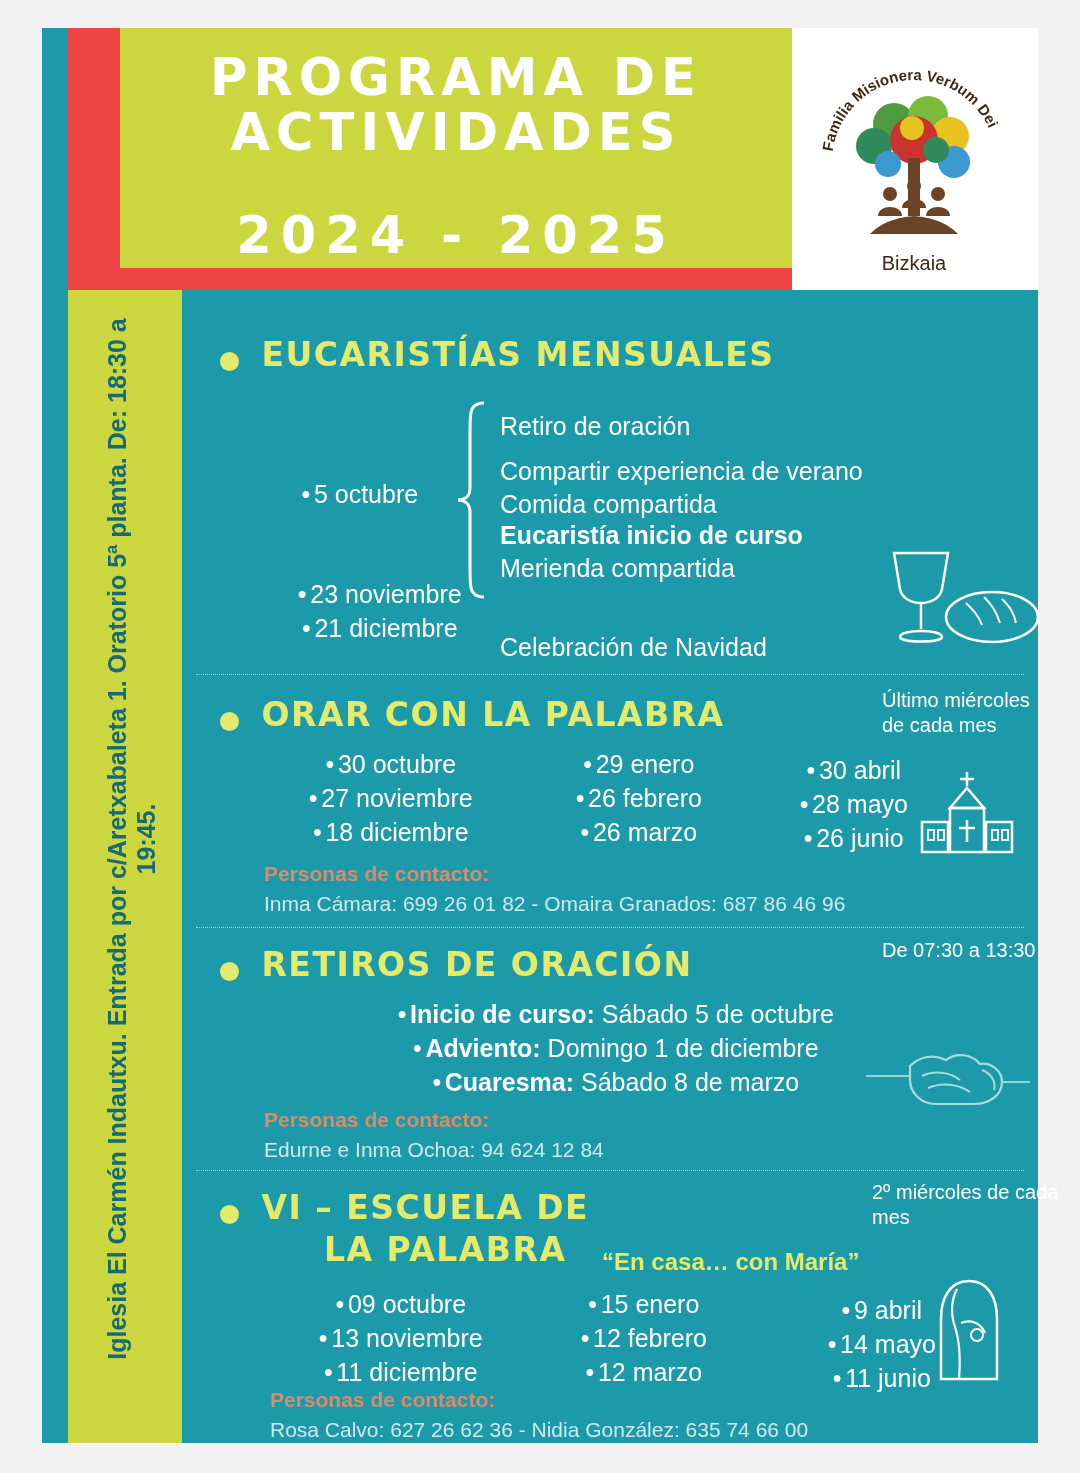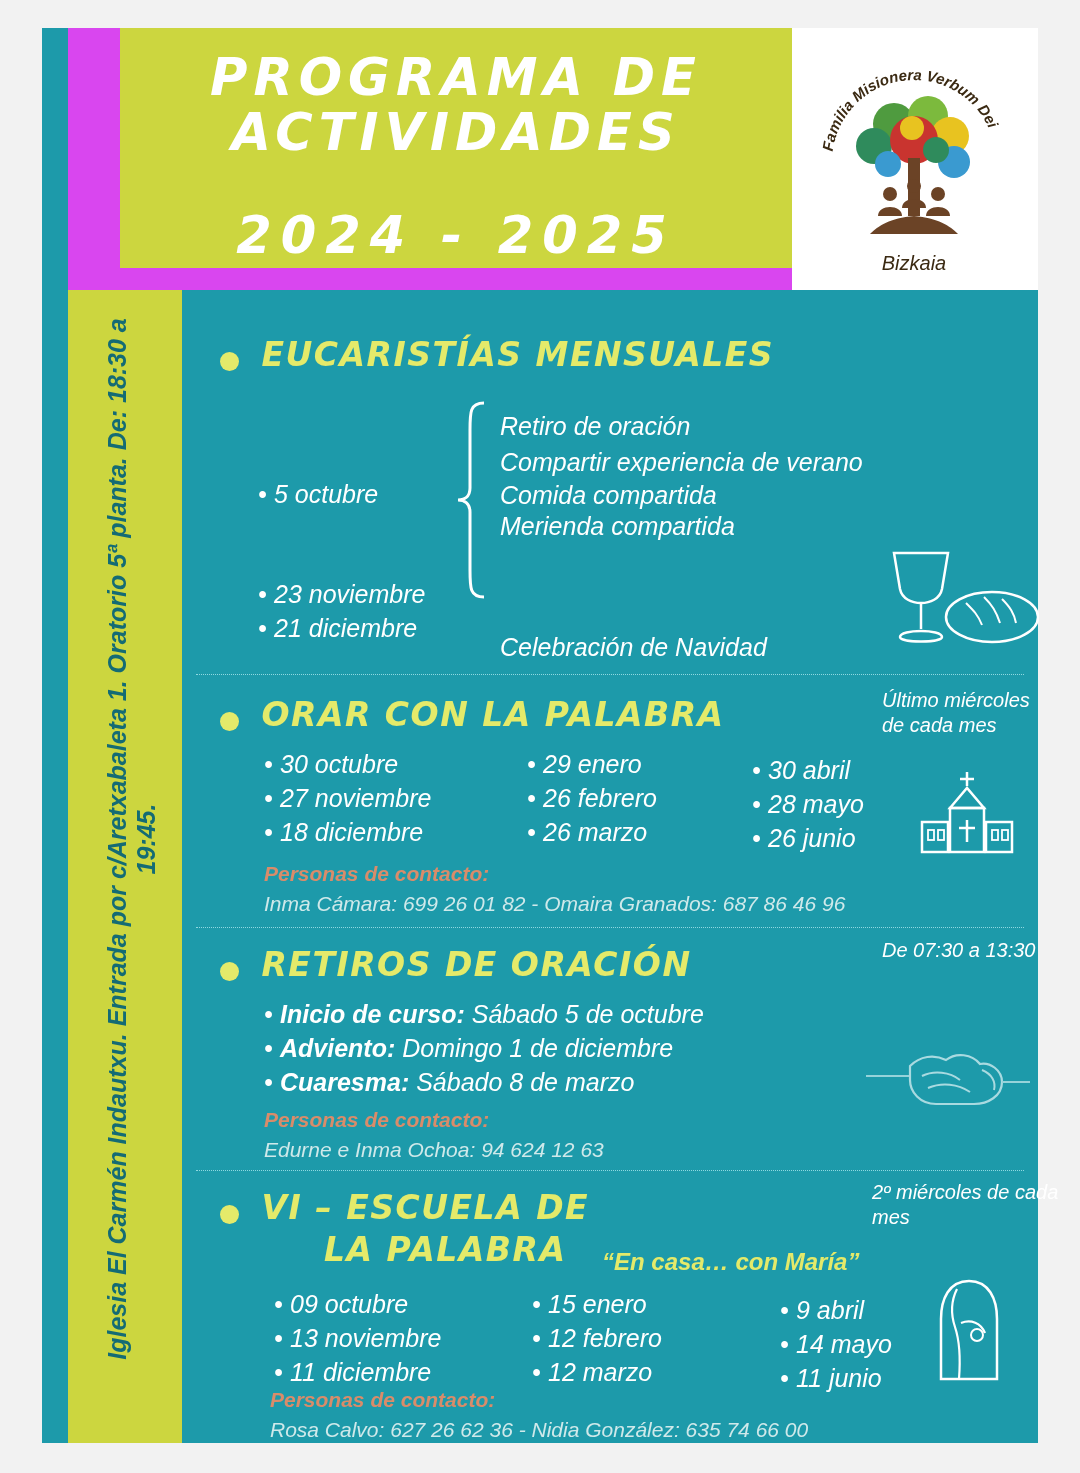--- a/index.html
+++ b/index.html
@@ -12,22 +12,21 @@
     height: 1473px;
     font-family: "Liberation Sans", sans-serif;
     overflow: hidden;
   }
   .poster {
     position: absolute;
     left: 42px;
     top: 28px;
     width: 996px;
     height: 1002px;
-    background: #d946ef;
-    font-style: italic;
+    background: #ef4444;
   }
   
   .header {
     position: absolute;
     left: 0;
     top: 0;
     width: 996px;
     height: 262px;
   }
   .header-teal-bar {
@@ -150,21 +149,21 @@
   }
   .sec-title {
     color: #e4ea6a;
     font-family: "DejaVu Sans", sans-serif;
     font-weight: bold;
     font-size: 33px;
     letter-spacing: 1.5px;
   }
   .itemtext { font-size: 25px; color: #ffffff; }
   .itemtext b { font-weight: bold; }
-  .li { margin: 0 0 5px 0; }
+  .li { margin: 0 0 5px 0; text-align: center; }
   .li:before {
     content: "•";
     color: #ffffff;
     display: inline-block;
     width: 16px;
     font-size: 25px;
   }
   .contact-label {
     color: #d98c6a;
     font-weight: bold;
@@ -253,23 +252,24 @@
         <div class="li">21 diciembre</div>
       </div>
 
       <div style="position:absolute;left:272px;top:110px;">
         <svg width="36" height="200" viewBox="0 0 36 200">
           <path d="M 30,3 C 16,3 16,12 16,30 L 16,88 C 16,97 10,100 4,100 C 10,100 16,103 16,112 L 16,170 C 16,188 16,197 30,197" stroke="#ffffff" stroke-width="3" fill="none"></path>
         </svg>
       </div>
 
       <div style="position:absolute;left:318px;top:122px;width:520px;" class="itemtext">
-        <div style="margin-bottom:7px;">Retiro de oración</div>
+        <div style="margin-bottom:16px;">Retiro de oración</div>
         <div style="margin-bottom:4px;">Compartir experiencia de verano</div>
         <div style="margin-bottom:2px;">Comida compartida</div>
+        <div style="margin-bottom:4px;font-weight:bold;">Eucaristía inicio de curso</div>
         <div>Merienda compartida</div>
       </div>
 
       <div style="position:absolute;left:318px;top:343px;" class="itemtext">Celebración de Navidad</div>
 
       <div class="icon-wrap" style="position:absolute;left:700px;top:255px;">
         <svg width="160" height="110" viewBox="0 0 160 110">
           <path d="M 12,8 L 66,8 L 60,44 C 58,54 48,58 39,58 C 30,58 20,54 18,44 Z" fill="none" stroke="#ffffff" stroke-width="2.5"></path>
           <path d="M 39,58 L 39,84" stroke="#ffffff" stroke-width="2.5" fill="none"></path>
           <path d="M 18,92 C 18,84 60,84 60,92 C 60,98 18,98 18,92 Z" fill="none" stroke="#ffffff" stroke-width="2.5"></path>
@@ -334,21 +334,21 @@
       </div>
       <div class="note" style="position:absolute;left:700px;top:648px;width:170px;">De 07:30 a 13:30</div>
 
       <div class="itemtext" style="position:absolute;left:82px;top:710px;width:700px;">
         <div class="li"><b>Inicio de curso:</b><span> Sábado 5 de octubre</span></div>
         <div class="li"><b>Adviento:</b><span> Domingo 1 de diciembre</span></div>
         <div class="li"><b>Cuaresma:</b><span> Sábado 8 de marzo</span></div>
       </div>
 
       <div class="contact-label" style="position:absolute;left:82px;top:818px;">Personas de contacto:</div>
-      <div class="contact-value" style="position:absolute;left:82px;top:848px;">Edurne e Inma Ochoa:  94 624 12 63</div>
+      <div class="contact-value" style="position:absolute;left:82px;top:848px;">Edurne e Inma Ochoa:  94 624 12 84</div>
 
       <div class="icon-wrap" style="position:absolute;left:680px;top:740px;opacity:.75;">
         <svg width="170" height="90" viewBox="0 0 170 90">
           <path d="M 4,46 L 48,46" stroke="#bfe6ea" stroke-width="2" fill="none"></path>
           <path d="M 48,36 C 58,26 72,24 84,30 C 94,22 110,24 118,34 C 128,32 140,40 140,52 C 140,66 126,74 112,74 L 74,74 C 58,74 48,62 48,50 Z" fill="none" stroke="#d8f0f3" stroke-width="2.2"></path>
           <path d="M 60,46 C 72,40 88,42 98,50" stroke="#d8f0f3" stroke-width="2" fill="none"></path>
           <path d="M 66,58 C 80,52 96,54 108,62" stroke="#d8f0f3" stroke-width="2" fill="none"></path>
           <path d="M 120,40 C 130,44 134,52 132,60" stroke="#d8f0f3" stroke-width="2" fill="none"></path>
           <path d="M 140,52 L 168,52" stroke="#bfe6ea" stroke-width="2" fill="none"></path>
         </svg>

